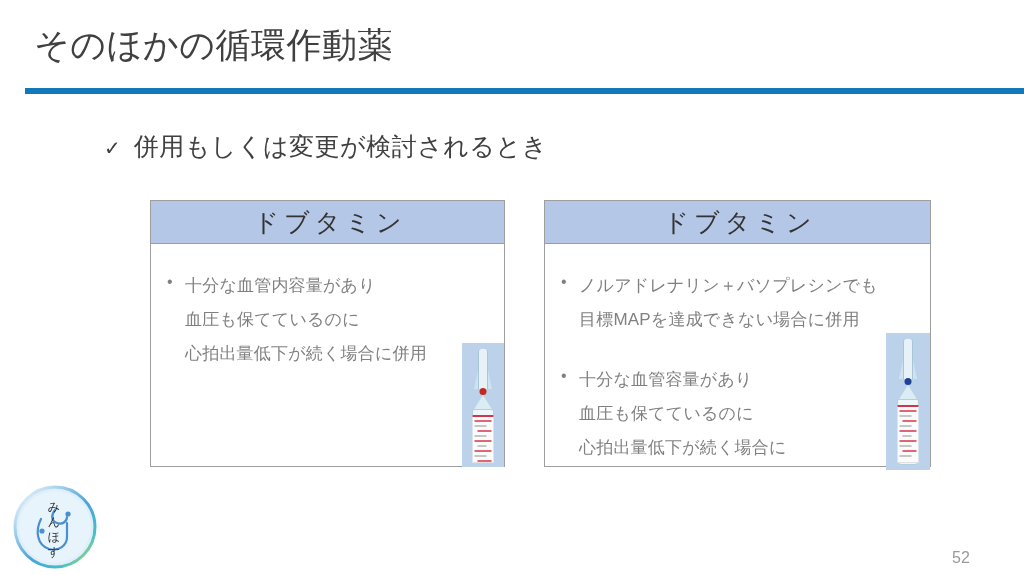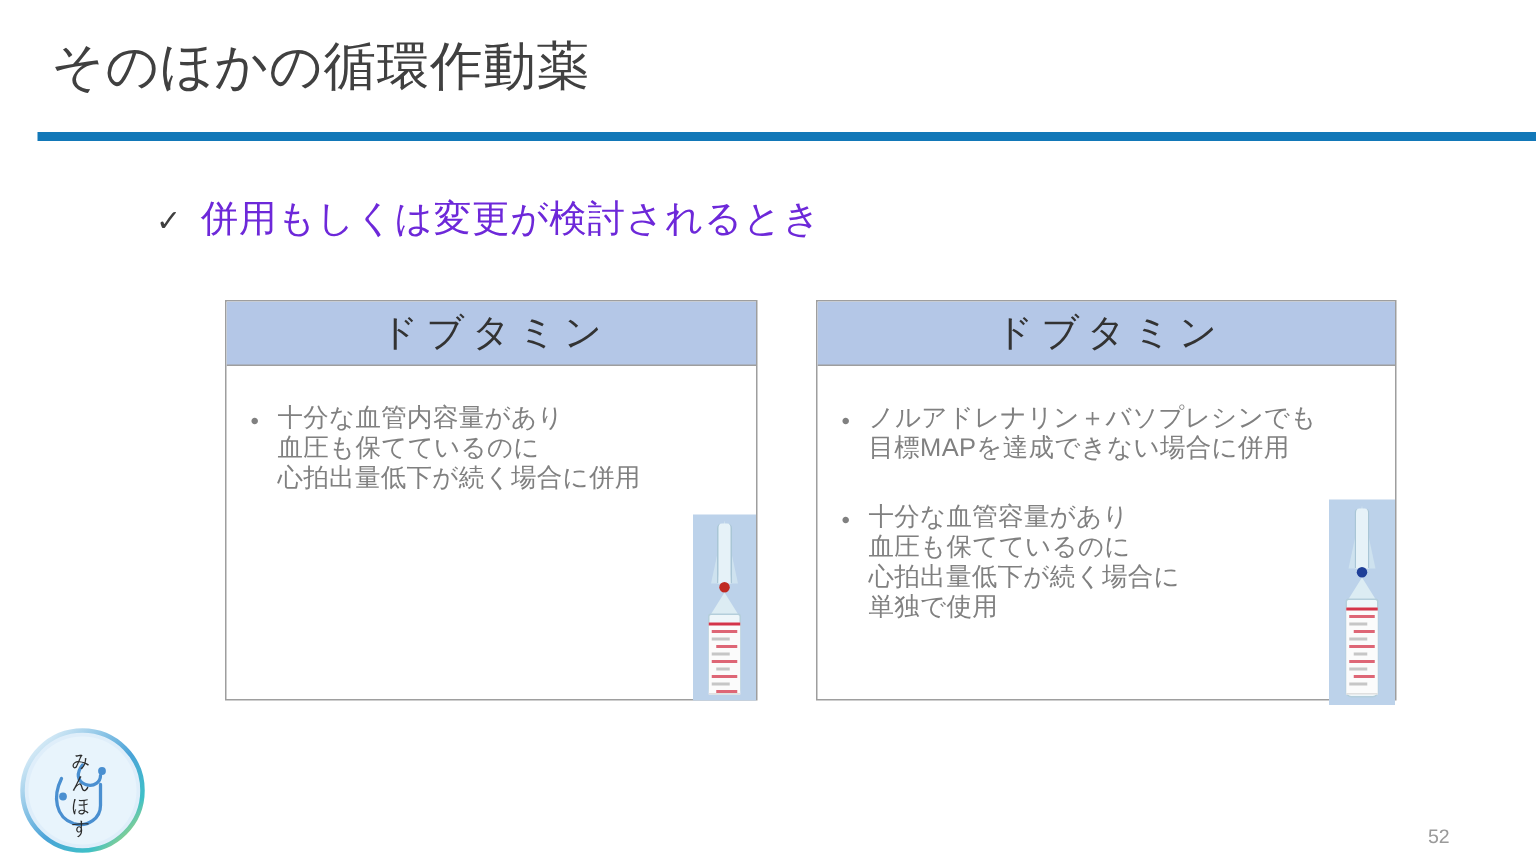--- a/index.html
+++ b/index.html
@@ -54,21 +54,21 @@
     white-space: nowrap;
   }
   .lead-check {
     font-size: 20px;
     color: #3f3f3f;
     line-height: 30px;
   }
   .lead-text {
     font-size: 25px;
     line-height: 32px;
-    color: #6d28d9;
+    color: #404040;
     letter-spacing: 0.5px;
   }
 
   
   .card {
     position: absolute;
     border: 1px solid #9e9e9e;
     background: #ffffff;
     box-sizing: border-box;
     overflow: hidden;
@@ -127,21 +127,21 @@
   }
   .bullet-dot {
     font-size: 16px;
     line-height: 25px;
     color: #808080;
     flex: 0 0 auto;
     width: 8px;
   }
   .bullet-lines {
     font-size: 17px;
-    line-height: 20px;
+    line-height: 34px;
     color: #808080;
     white-space: pre-line;
     letter-spacing: 0.2px;
   }
   .bullet-lines b {
     font-weight: normal;
     color: #808080;
   }
 
   
@@ -251,21 +251,21 @@
     color: #7b7b7b;
     letter-spacing: 0.4px;
     white-space: nowrap;
   }
 
   
   .slide-number {
     position: absolute;
     left: 952px;
     top: 549px;
-    font-size: 13px;
+    font-size: 16px;
     line-height: 18px;
     color: #9a9a9a;
   }
 
   
   .logo {
     position: absolute;
     left: 11px;
     top: 483px;
     width: 88px;

